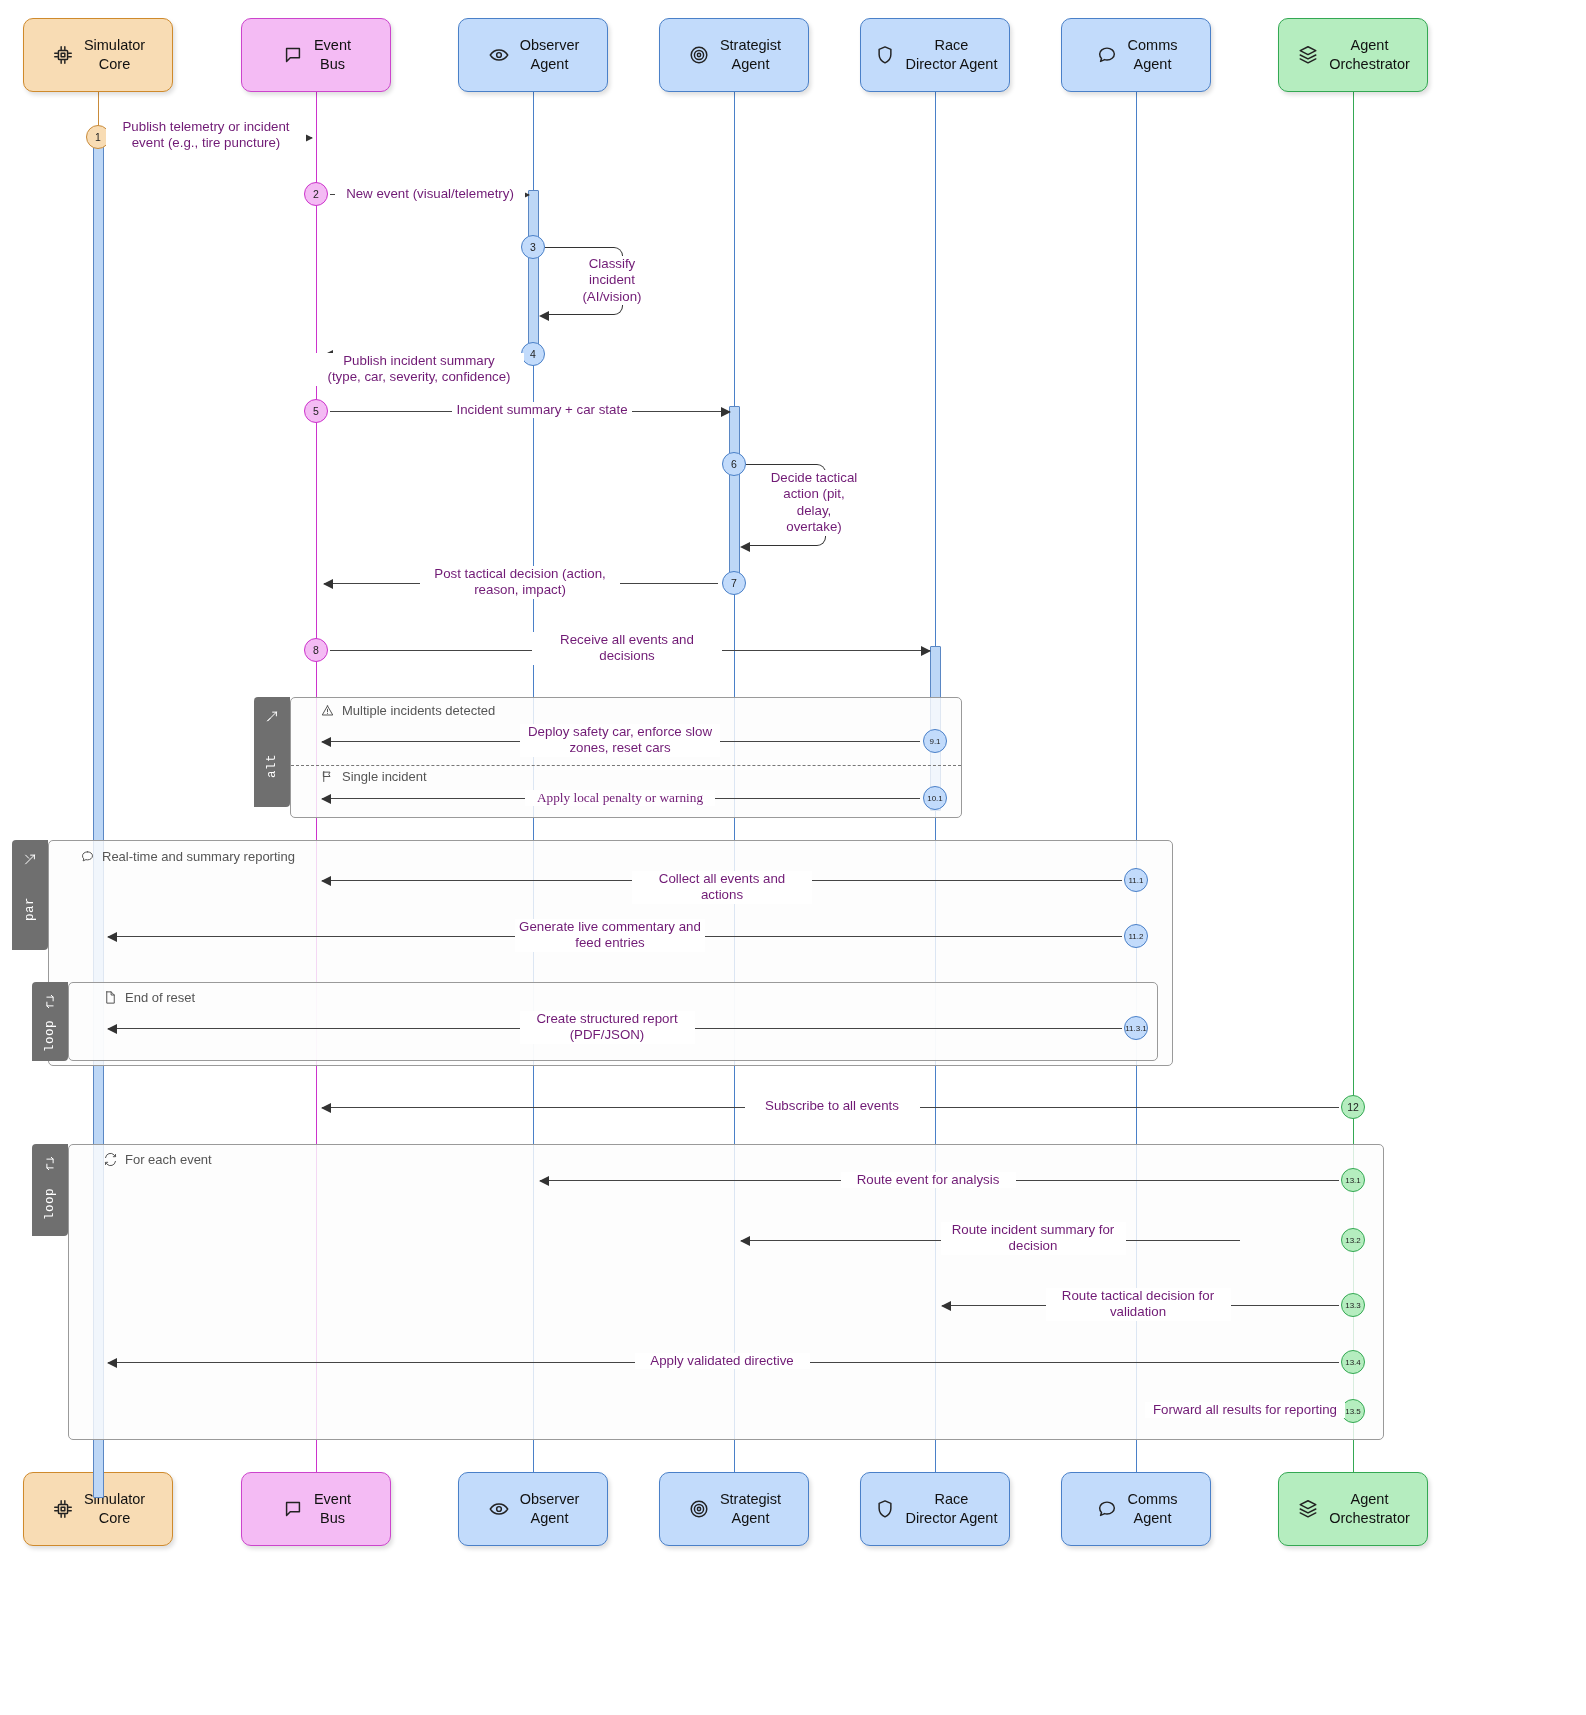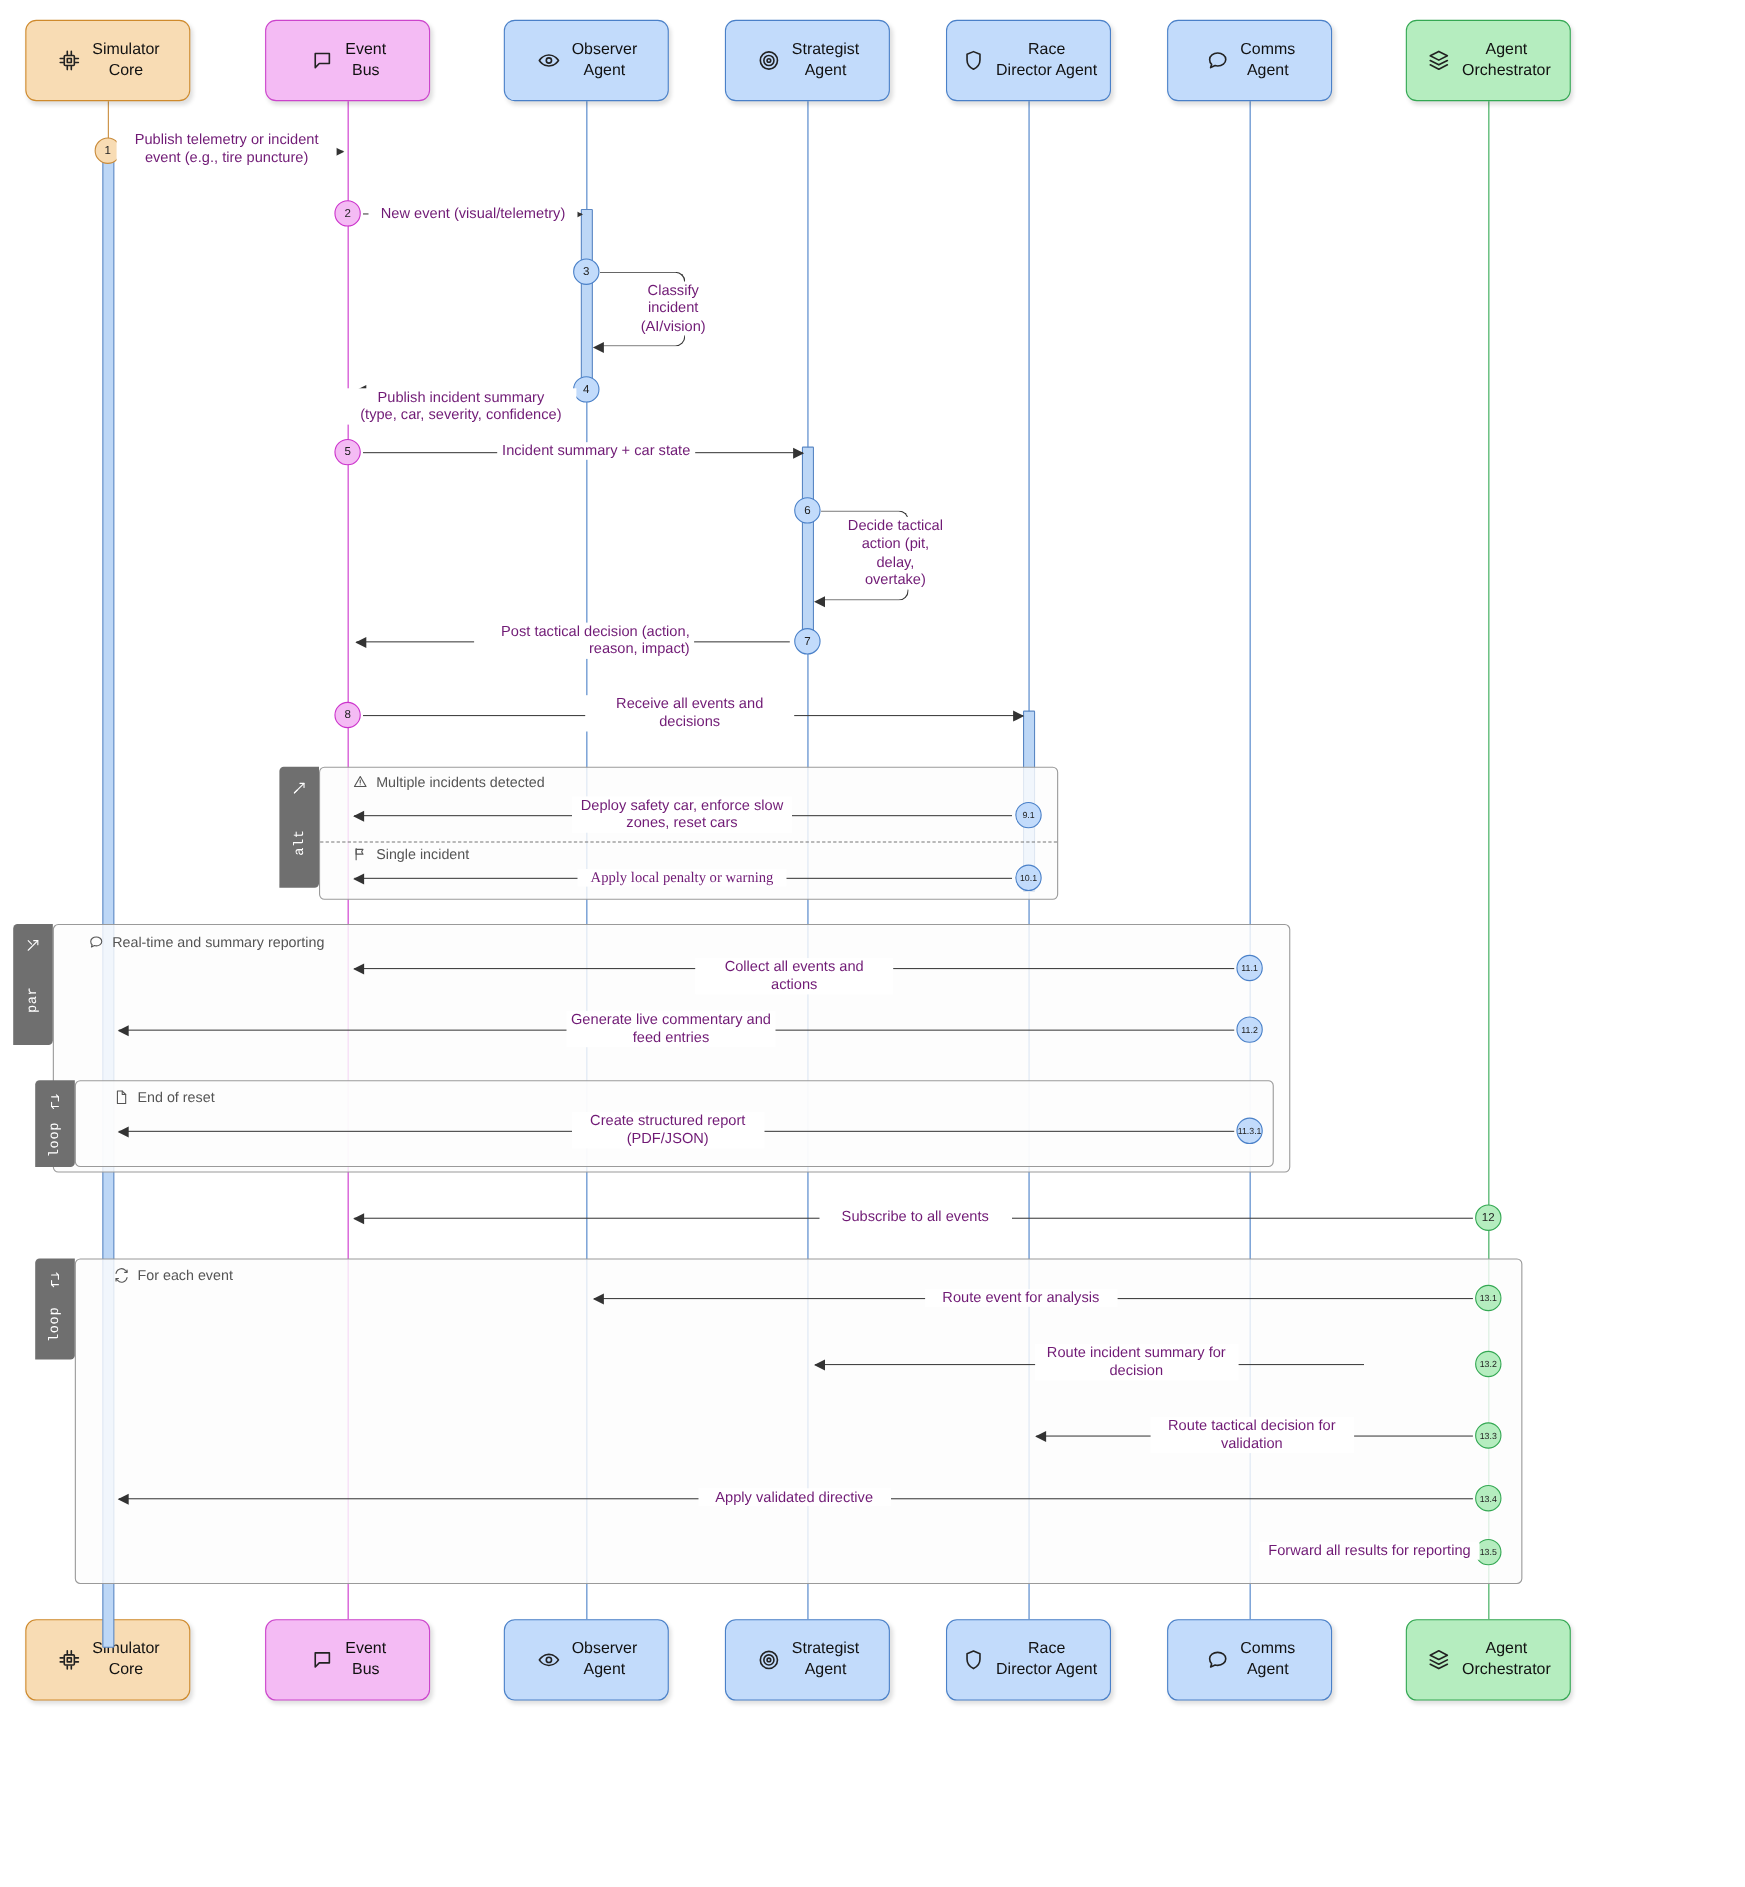--- a/index.html
+++ b/index.html
@@ -282,21 +282,21 @@
     <div class="msg" style="left:330px;top:411px;width:400px;"></div>
     <div class="arrowR" style="left:721px;top:406.5px;"></div>
     <div class="mlabel" style="left:452px;top:402px;width:180px;">Incident summary + car state</div>
     <div class="seqno" style="left:722px;top:452px;background:#c2dbfb;border-color:#4a80c8;">6</div>
     <div class="selfloop" style="left:746px;top:464px;width:80px;height:82px;"></div>
     <div class="arrowL" style="left:740px;top:541.5px;"></div>
     <div class="mlabel" style="left:764px;top:470px;width:100px;">Decide tactical<br>action (pit,<br>delay,<br>overtake)</div>
     <div class="seqno" style="left:722px;top:571px;background:#c2dbfb;border-color:#4a80c8;">7</div>
     <div class="msg" style="left:324px;top:583px;width:394px;"></div>
     <div class="arrowL" style="left:323px;top:578.5px;"></div>
-    <div class="mlabel" style="left:431px;top:566px;width:200px;text-align:right;">Post tactical decision (action,<br>reason, impact)</div>
+    <div class="mlabel" style="left:420px;top:566px;width:200px;">Post tactical decision (action,<br>reason, impact)</div>
     <div class="seqno" style="left:304px;top:638px;background:#f4bbf4;border-color:#cc33cc;">8</div>
     <div class="msg" style="left:330px;top:650px;width:600px;"></div>
     <div class="arrowR" style="left:921px;top:645.5px;"></div>
     <div class="mlabel" style="left:532px;top:632px;width:190px;">Receive all events and<br>decisions</div>
     <div class="seqno sm" style="left:923px;top:729px;background:#c2dbfb;border-color:#4a80c8;">9.1</div>
     <div class="msg" style="left:322px;top:741px;width:598px;"></div>
     <div class="arrowL" style="left:321px;top:736.5px;"></div>
     <div class="mlabel" style="left:520px;top:724px;width:200px;">Deploy safety car, enforce slow<br>zones, reset cars</div>
     <div class="seqno sm" style="left:923px;top:786px;background:#c2dbfb;border-color:#4a80c8;">10.1</div>
     <div class="msg" style="left:322px;top:798px;width:598px;"></div>

